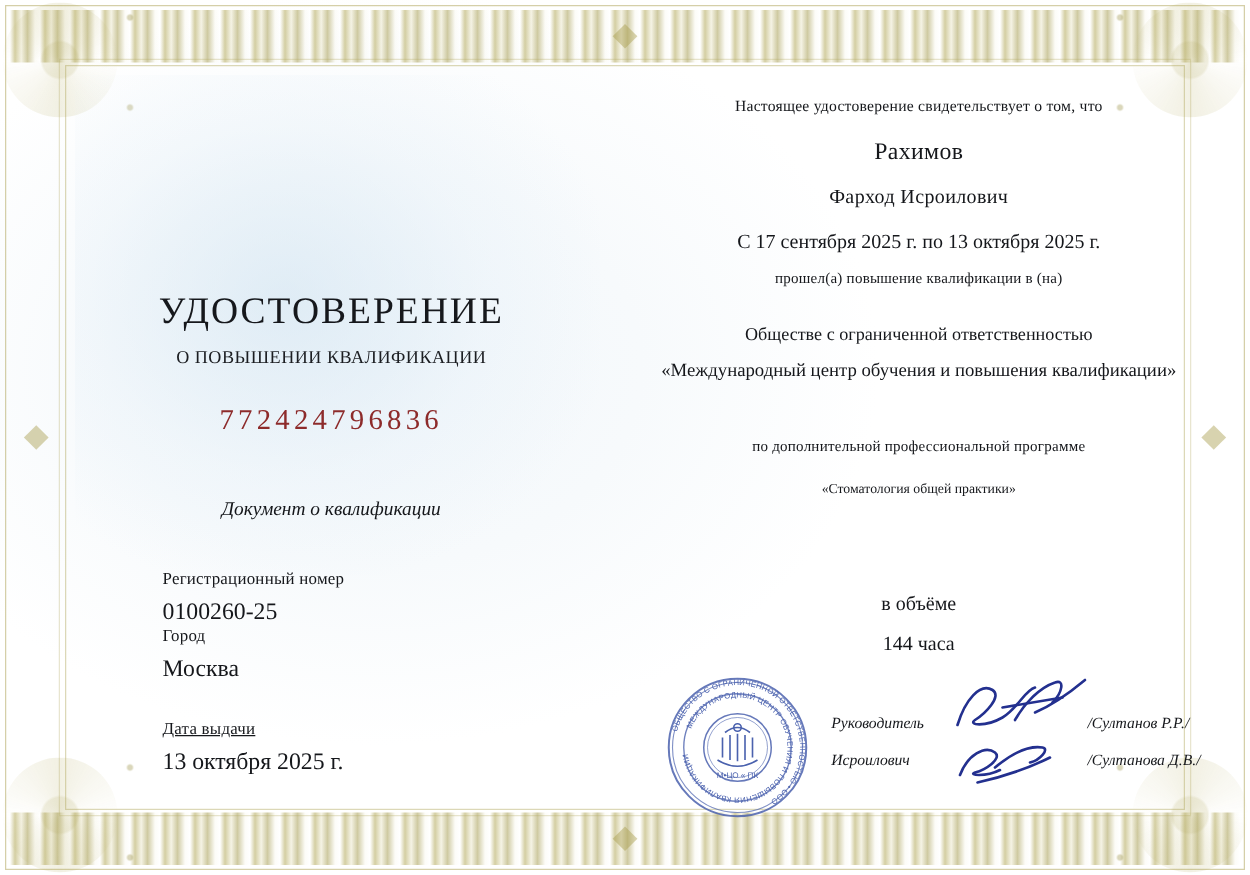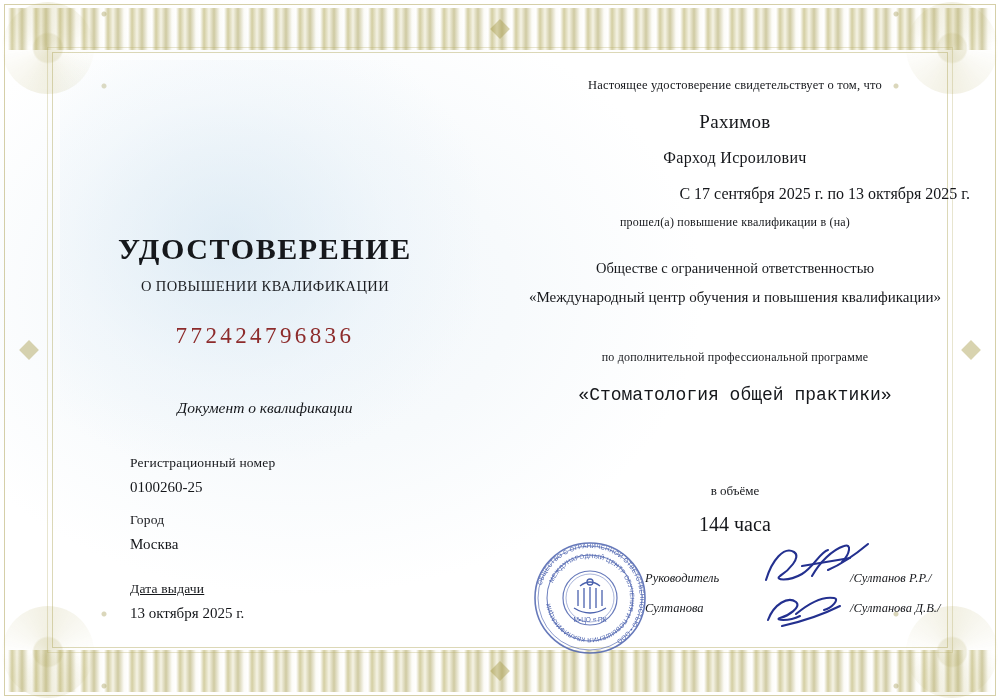--- a/index.html
+++ b/index.html
@@ -123,21 +123,21 @@
   .left-col {
     position: absolute;
     left: 70px;
     top: 232px;
     width: 390px;
     text-align: center;
   }
   .title-main {
     font-size: 30px;
     letter-spacing: 1.6px;
-    font-weight: bold;
+    font-weight: normal;
     color: #16181c;
     font-family: "Liberation Serif", serif;
   }
   .title-sub {
     margin-top: 12px;
     font-size: 14.5px;
     letter-spacing: .4px;
     color: #1b1d21;
   }
   .doc-number {
@@ -160,24 +160,24 @@
     top: 455px;
     width: 270px;
     text-align: left;
     color: #15171b;
   }
   .reg-label {
     font-size: 13.5px;
     letter-spacing: .2px;
   }
   .reg-value {
-    font-size: 15px;
+    font-size: 19px;
     margin-top: 8px;
   }
-  .reg-gap { margin-top: 16px; }
+  .reg-gap { }
   .reg-gap-lg { margin-top: 28px; text-decoration: underline; }
 
   .right-col {
     position: absolute;
     left: 500px;
     top: 78px;
     width: 470px;
     text-align: center;
     color: #15171b;
   }
@@ -192,61 +192,60 @@
     text-align: center;
   }
   .r-name2 {
     font-size: 16px;
     margin-top: 16px;
     letter-spacing: .3px;
   }
   .r-period {
     font-size: 16px;
     margin-top: 18px;
-    text-align: right;
   }
   .r-caption {
     font-size: 12px;
     margin-top: 12px;
     letter-spacing: .2px;
   }
   .r-org {
     font-size: 14.5px;
     margin-top: 30px;
   }
   .r-org-name {
     font-size: 15px;
     margin-top: 12px;
   }
   .r-prog-caption {
     font-size: 12px;
     margin-top: 44px;
     letter-spacing: .2px;
   }
   .r-prog-name {
-    font-size: 18px;
+    font-size: 11px;
     margin-top: 20px;
-    font-family: Liberation Mono, monospace;
   }
   .r-volume-caption {
-    font-size: 13px;
+    font-size: 16px;
     margin-top: 78px;
   }
   .r-volume-value {
-    font-size: 20px;
+    font-size: 16px;
     margin-top: 14px;
     text-align: center;
   }
 
   .sign-block {
     position: absolute;
     left: 645px;
     top: 568px;
     width: 300px;
     color: #15171b;
+    padding-left: 20px;
   }
   .sign-row {
     position: relative;
     height: 30px;
     font-size: 12.5px;
     font-style: italic;
   }
   .sign-role {
     position: absolute;
     left: 0;
@@ -350,21 +349,21 @@
       <div class="r-volume-caption">в объёме</div>
       <div class="r-volume-value">144 часа</div>
     </div>
 
     <div class="sign-block">
       <div class="sign-row">
         <span class="sign-role">Руководитель</span>
         <span class="sign-name">/Султанов Р.Р./</span>
       </div>
       <div class="sign-row">
-        <span class="sign-role">Султанова</span>
+        <span class="sign-role">Исроилович</span>
         <span class="sign-name">/Султанова Д.В./</span>
       </div>
     </div>
 
     <svg class="signature sig1" width="120" height="52" viewBox="0 0 120 52">
       <g fill="none" stroke="#23308f" stroke-width="2.1" stroke-linecap="round">
         <path d="M8 40 C 14 20, 26 6, 36 12 C 44 17, 30 31, 22 36 C 16 40, 30 42, 44 34 C 56 27, 62 12, 70 10"></path>
         <path d="M54 36 C 62 22, 74 10, 86 6 C 94 3, 92 14, 84 22"></path>
         <path d="M70 30 C 84 24, 98 14, 110 4"></path>
         <path d="M44 26 L 92 18"></path>

